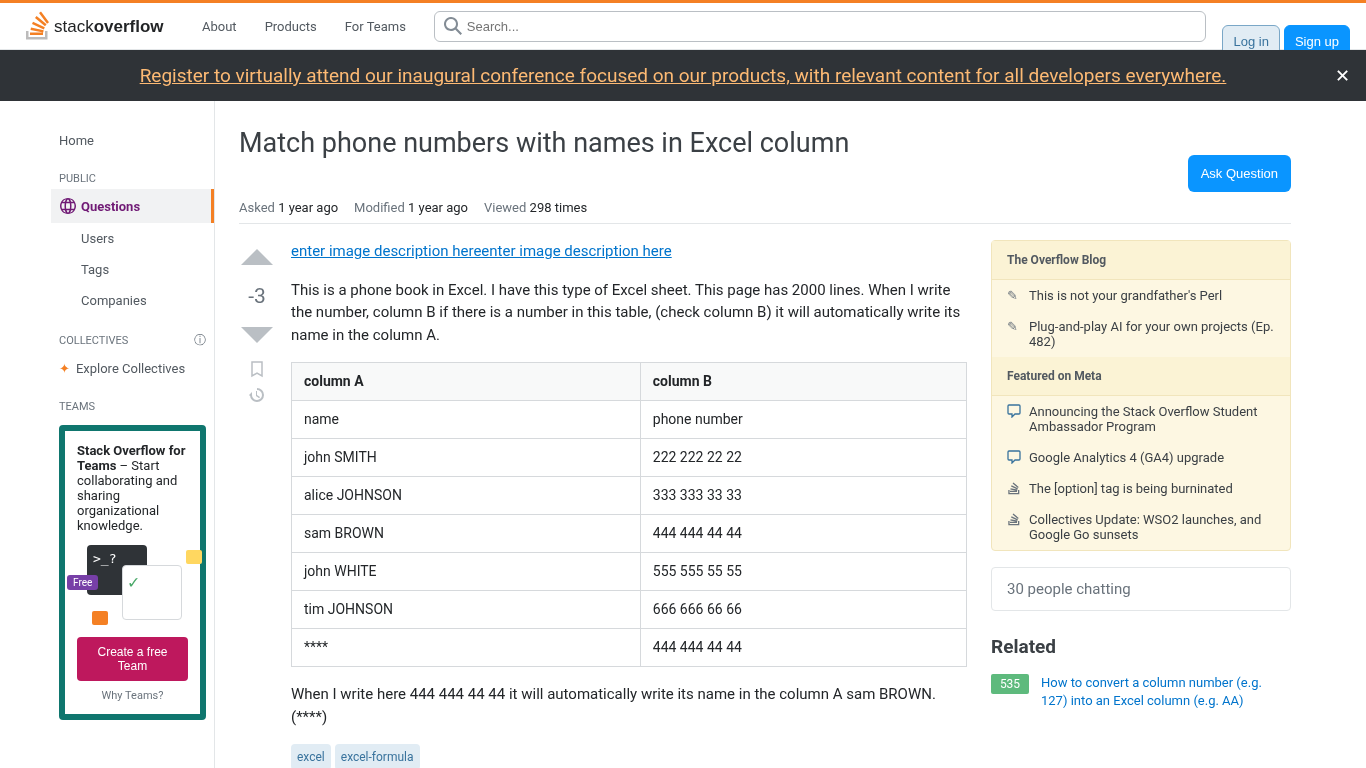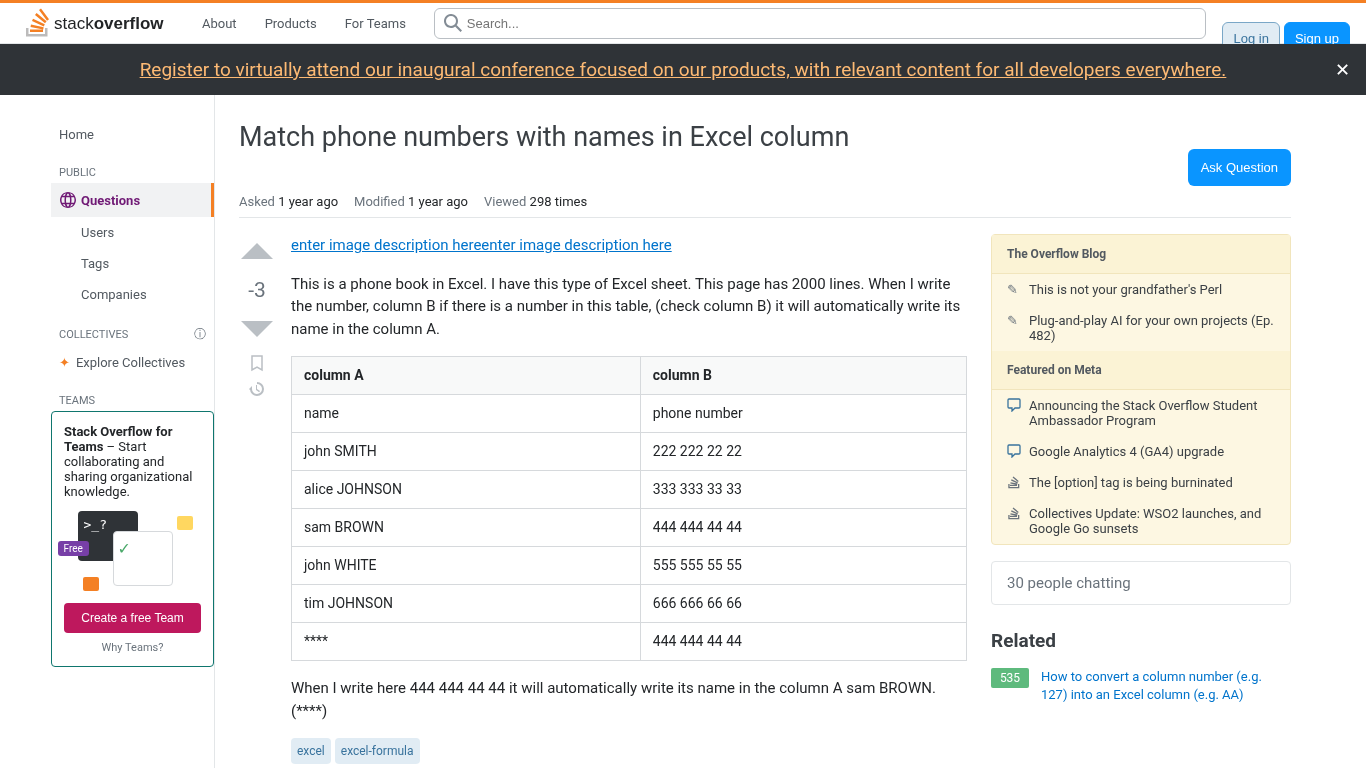--- a/index.html
+++ b/index.html
@@ -1,20 +1,20 @@
 <!DOCTYPE html>
 <html><head>
 <meta charset="utf-8">
 <style>
 * { margin: 0; padding: 0; box-sizing: border-box; }
 body { font-family: -apple-system, BlinkMacSystemFont, "Segoe UI", Roboto, sans-serif; font-size: 13px; color: #232629; background: #fff; }
 a { text-decoration: none; }
 
 .top-orange { height: 3px; background: #f48024; }
-.header { display: flex; align-items: center; height: 41px; border-bottom: 1px solid #e3e6e8; padding: 0 16px; gap: 8px; }
+.header { display: flex; align-items: center; height: 47px; border-bottom: 1px solid #e3e6e8; padding: 0 16px; gap: 8px; }
 .logo { display: flex; align-items: center; padding: 0 8px; height: 100%; }
 .logo svg { height: 30px; }
 .nav-links { display: flex; gap: 4px; }
 .nav-links a { color: #525960; padding: 6px 12px; border-radius: 1000px; font-size: 13px; }
 .search-wrap { flex: 1; position: relative; margin: 0 8px; }
 .search-wrap svg { position: absolute; left: 10px; top: 50%; transform: translateY(-50%); fill: #838c95; }
 .search-input { width: 100%; padding: 7px 9px 7px 32px; border: 1px solid #babfc4; border-radius: 6px; font-size: 13px; }
 .auth-buttons { display: flex; gap: 4px; }
 .btn { padding: 8px 10px; border-radius: 6px; font-size: 13px; cursor: pointer; border: 1px solid transparent; margin-top: 30px; }
 .btn-login { background: #e1ecf4; color: #39739d; border-color: #7aa7c7; }
@@ -30,21 +30,21 @@
 .sidebar-link { display: block; padding: 8px 8px 8px 8px; color: #525960; }
 .sidebar-section-title { font-size: 11px; color: #6a737c; padding: 16px 8px 4px; }
 .sidebar-item { display: flex; align-items: center; padding: 8px 8px 8px 30px; color: #525960; }
 .sidebar-item.active { background: #f1f2f3; font-weight: bold; color: #701a75; border-right: 3px solid #f48024; padding-left: 8px; }
 .sidebar-item.active svg { margin-right: 4px; }
 .collectives-row { display: flex; align-items: center; justify-content: space-between; padding: 16px 8px 4px; }
 .collectives-row .title { font-size: 11px; color: #6a737c; }
 .explore-collectives { display: flex; align-items: center; gap: 6px; padding: 8px; color: #525960; }
 .star-icon { color: #f48024; }
 
-.teams-box { padding: 12px; border: 1px solid #0f766e; border-radius: 4px; font-size: 13px; }
+.teams-box { margin: 8px; padding: 12px; border: 6px solid #0f766e; border-radius: 4px; font-size: 13px; }
 .teams-box b { font-weight: bold; }
 .teams-img { margin: 12px auto; width: 130px; height: 80px; position: relative; }
 .teams-terminal { width: 60px; height: 50px; background: #2f3337; border-radius: 4px; color: #fff; padding: 6px; position: absolute; top: 0; left: 10px; font-family: monospace; }
 .teams-doc { width: 60px; height: 55px; background: #fff; border: 1px solid #d6d9dc; border-radius: 4px; position: absolute; top: 20px; left: 45px; }
 .teams-check { position: absolute; top: 28px; left: 50px; color: #48a868; font-size: 16px; }
 .teams-free { position: absolute; top: 30px; left: -10px; background: #773fa7; color: #fff; font-size: 10px; padding: 2px 6px; border-radius: 3px; }
 .teams-bubble1 { position: absolute; top: 5px; right: 5px; width: 16px; height: 14px; background: #ffd760; border-radius: 2px; }
 .teams-bubble2 { position: absolute; bottom: 0; left: 15px; width: 16px; height: 14px; background: #f48024; border-radius: 2px; }
 .btn-create-team { background: #be185d; color: #fff; width: 100%; padding: 8px; border: none; border-radius: 4px; font-size: 12px; }
 .why-teams { display: block; text-align: center; color: #6a737c; font-size: 11px; margin-top: 8px; }

